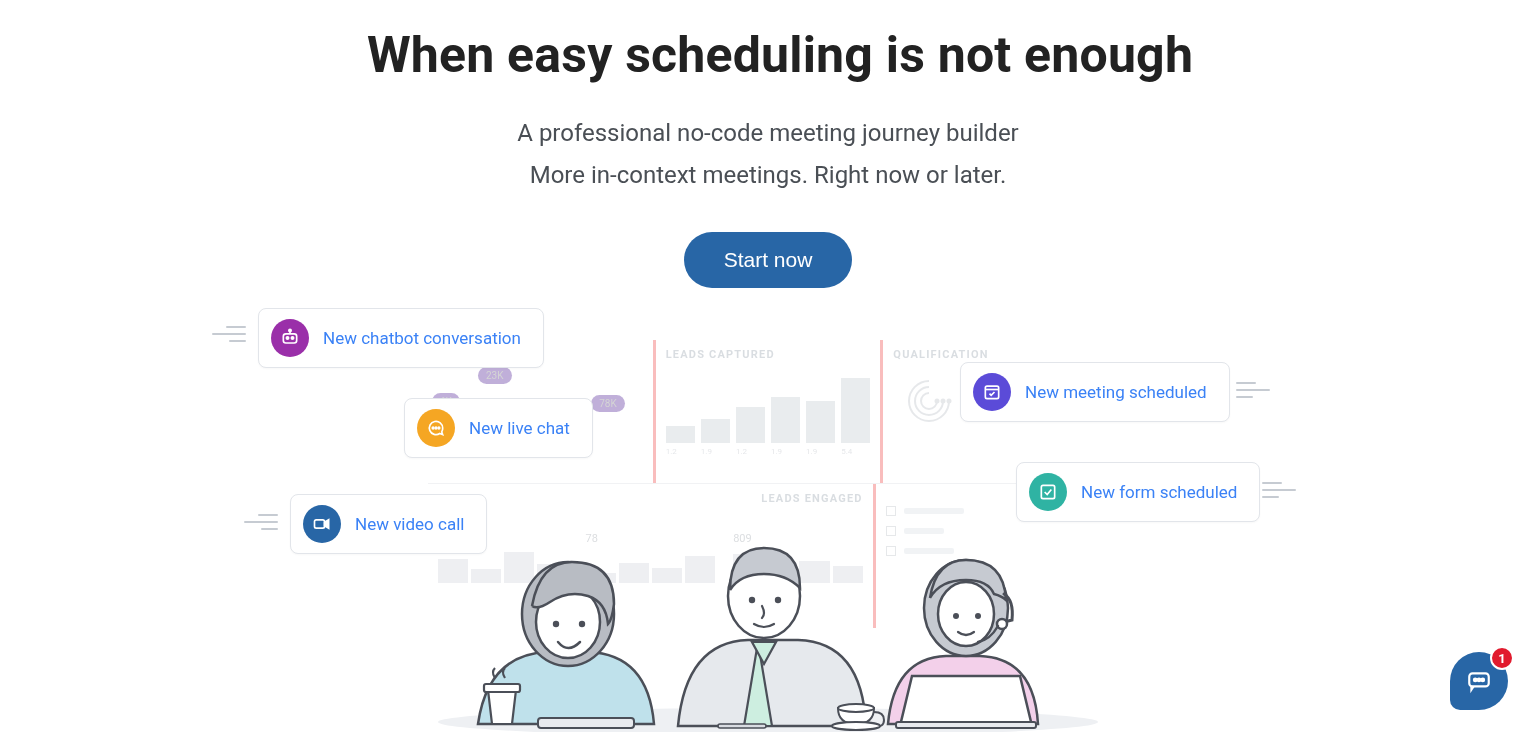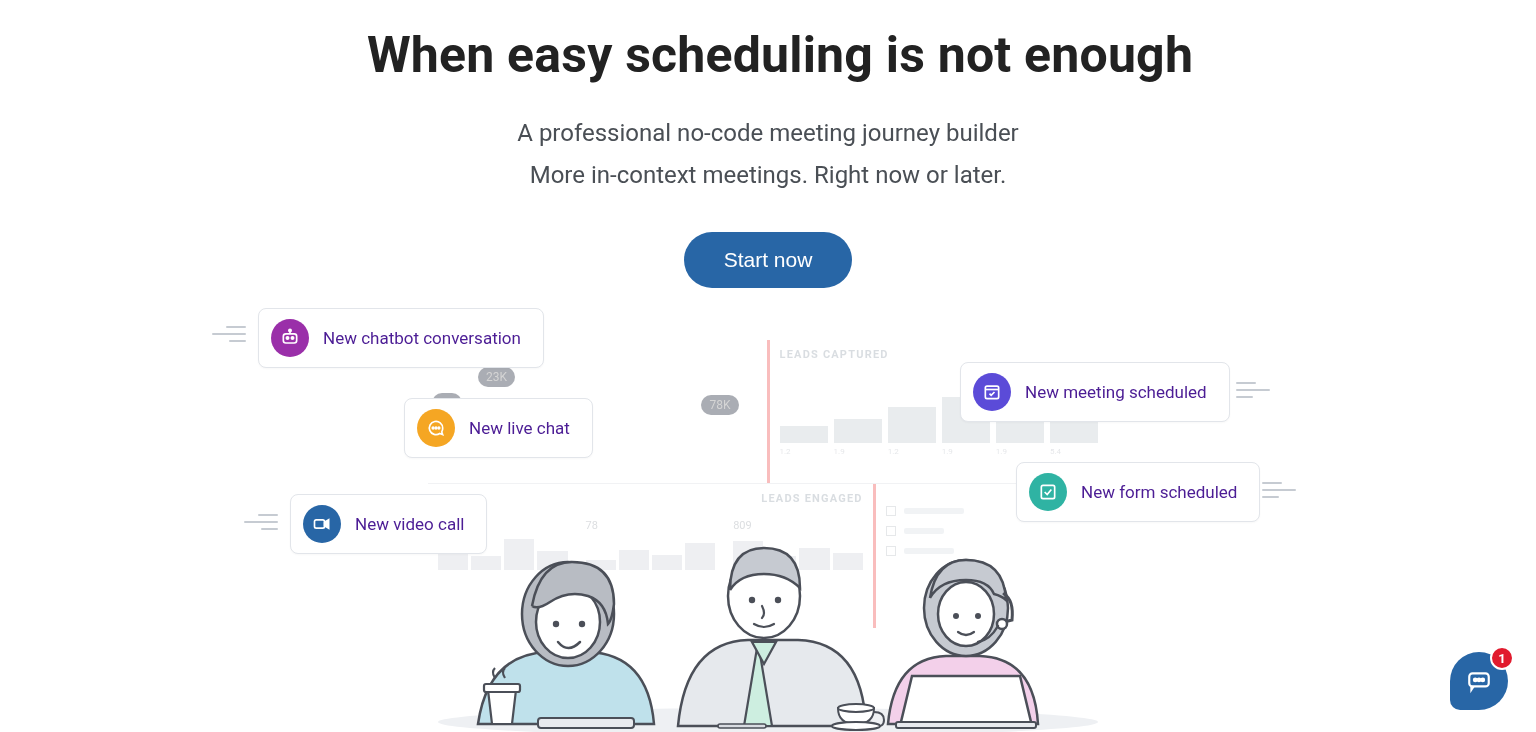--- a/index.html
+++ b/index.html
@@ -88,43 +88,43 @@
     width: 100%;
     height: 90px;
   }
   .bubbles .big {
     position: absolute;
     left: 20px; top: 36px;
     font-size: 20px; font-weight: 600; color: #888;
   }
   .bubbles .chip {
     position: absolute;
-    background: #0f172a;
+    background: #4c1d95;
     color: #888;
     border-radius: 12px;
-    font-size: 12px;
+    font-size: 10px;
     padding: 3px 8px;
   }
   .chip.c1 { left: 40px; top: 6px; }
   .chip.c2 { right: 18px; top: 34px; }
   .chip.c3 { left: 28px; bottom: -2px; }
   .chip.c4 { left: -6px; top: 32px; }
 
   .bars { display: flex; align-items: flex-end; gap: 6px; height: 72px; margin-top: 10px;}
   .bars div { flex:1; background: #c3c9d1; }
   .bars .b1{height:24%} .bars .b2{height:34%} .bars .b3{height:50%}
   .bars .b4{height:64%} .bars .b5{height:58%} .bars .b6{height:90%}
   .tickrow { display:flex; gap:6px; font-size:8px; color:#b5bac2; margin-top:4px;}
   .tickrow span{flex:1; text-align:left;}
 
   .swirl { position:relative; height:90px; }
   .swirl svg { position:absolute; left:4px; top:8px; }
   .swirl .num { position:absolute; left:80px; top:42px; font-size:16px; color:#888; font-weight:500;}
 
-  .minibars { display:flex; gap:18px; margin-top:14px; }
+  .minibars { display:flex; gap:18px; margin-top:27px; }
   .minibars .group { flex:1; }
   .minibars .lbl { font-size:11px; color:#9aa0a8; }
   .minibars .br { display:flex; align-items:flex-end; gap:3px; height:34px; margin-top:4px;}
   .minibars .br div { flex:1; background:#cfd4dc; }
 
   .listlines { margin-top:14px; }
   .listlines .ln { display:flex; align-items:center; gap:8px; margin-bottom:10px;}
   .listlines .sq { width:10px; height:10px; border:1.5px solid #b9bec6; }
   .listlines .bar { height:6px; background:#d8dde4; border-radius:2px;}
   .listlines .bar.w1{width:40px} .listlines .bar.w2{width:60px} .listlines .bar.w3{width:50px}
@@ -143,21 +143,21 @@
     position: absolute;
     z-index: 4;
     display: flex;
     align-items: center;
     gap: 14px;
     background: #fff;
     border: 1px solid #e2e5ea;
     border-radius: 8px;
     padding: 10px 22px 10px 12px;
     box-shadow: 0 1px 2px rgba(0,0,0,0.03);
-    color: #4c1d95;
+    color: #3b82f6;
     font-size: 17px;
   }
   .notif .icn {
     width: 38px; height: 38px;
     border-radius: 50%;
     display: flex; align-items: center; justify-content: center;
     flex-shrink: 0;
   }
   .decor-lines {
     position: absolute;
@@ -240,20 +240,34 @@
             <div class="b5"></div>
             <div class="b6"></div>
         </div>
         <div class="tickrow">
           <span>1.2</span>
           <span>1.9</span>
           <span>1.2</span>
           <span>1.9</span>
           <span>1.9</span>
           <span>5.4</span>
+        </div>
+      </div>
+      <div class="panel">
+        <div class="panel-title">QUALIFICATION</div>
+        <div class="swirl">
+          <svg width="64" height="64" viewBox="0 0 64 64" fill="none" stroke="#b9bec6" stroke-width="2">
+            <path d="M52 32a20 20 0 1 1-20-20"></path>
+            <path d="M46 32a14 14 0 1 1-14-14"></path>
+            <path d="M40 32a8 8 0 1 1-8-8"></path>
+            <circle cx="52" cy="32" r="1.5" fill="#b9bec6"></circle>
+            <circle cx="46" cy="32" r="1.5" fill="#b9bec6"></circle>
+            <circle cx="40" cy="32" r="1.5" fill="#b9bec6"></circle>
+          </svg>
+          <span class="num">188</span>
         </div>
       </div>
     </div>
     <div class="row">
       <div class="panel" style="flex:2">
         <div class="panel-title" style="text-align:right">LEADS ENGAGED</div>
         <div class="minibars">
           <div class="group">
             <div class="lbl">238</div>
             <div class="br">

